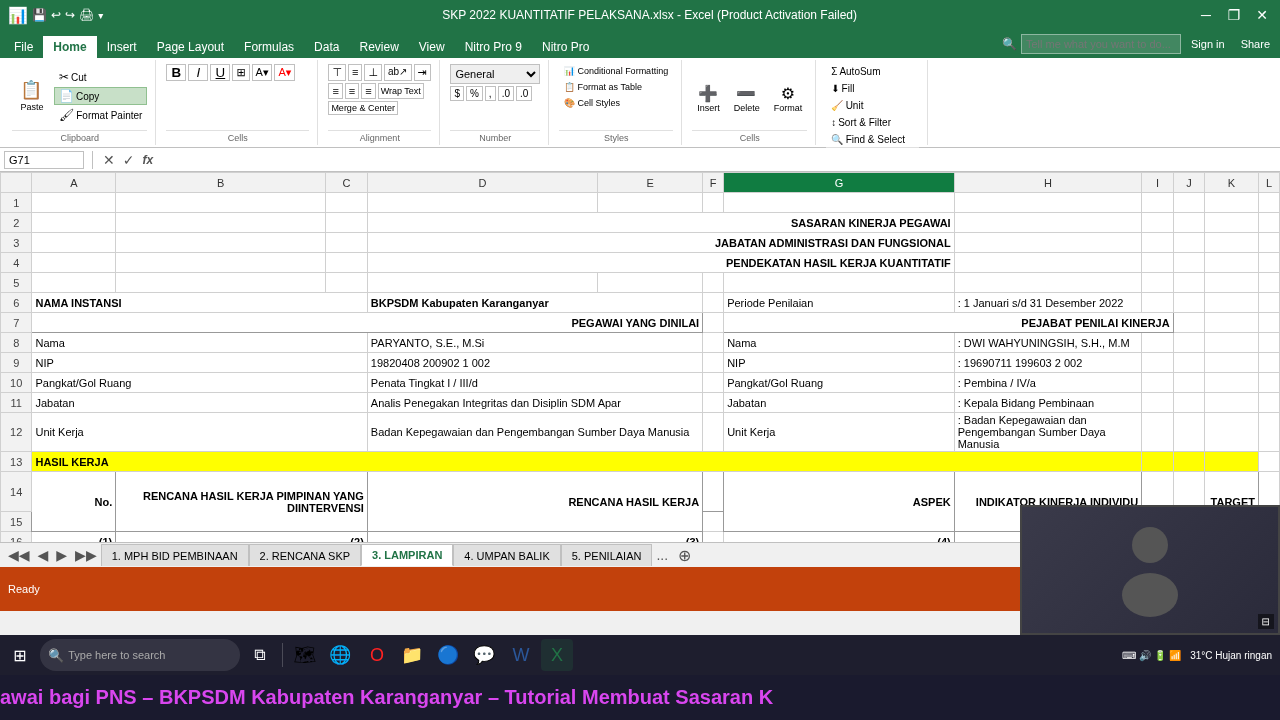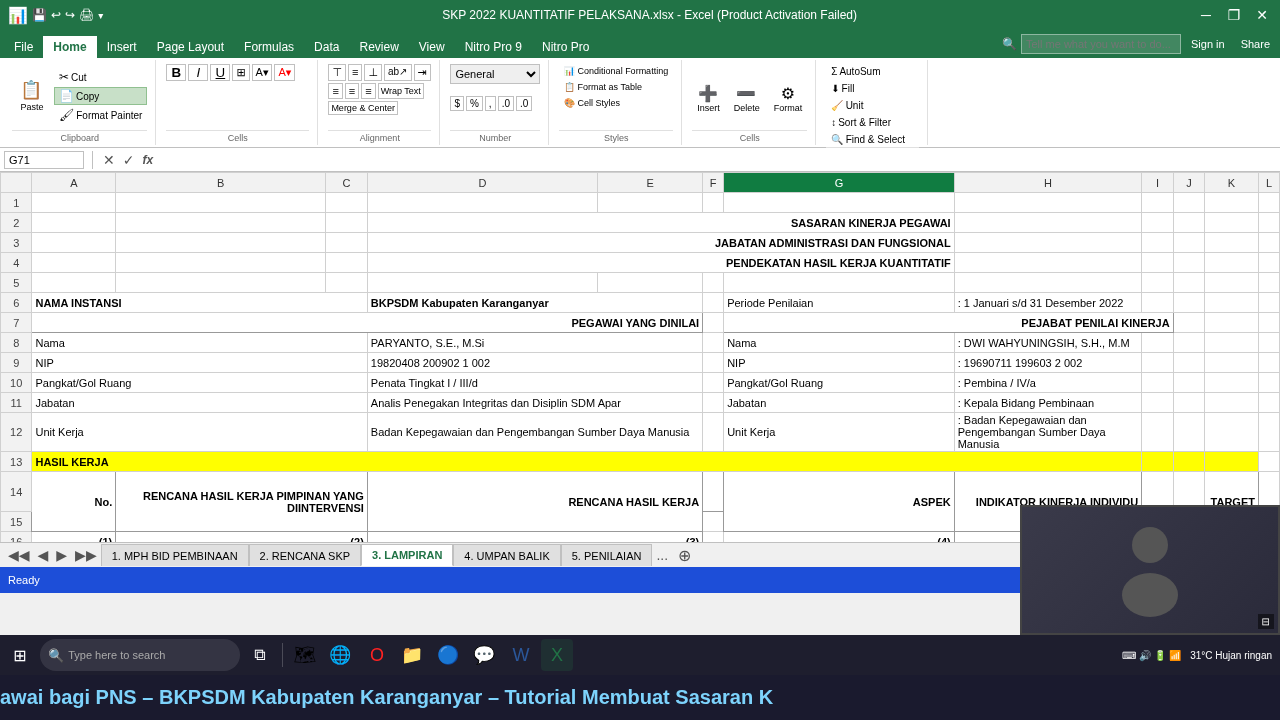--- a/index.html
+++ b/index.html
@@ -163,22 +163,22 @@
       color: #217346;
       font-weight: bold;
       border-bottom: 1px solid white;
       z-index: 1;
     }
     .sheet-nav { font-size: 14px; cursor: pointer; padding: 2px 4px; color: #555; }
     .sheet-add { font-size: 16px; cursor: pointer; padding: 2px 6px; color: #555; }
 
     
     .status-bar {
-      height: 26px;
-      background: #1d4ed8;
+      height: 44px;
+      background: #c2410c;
       display: flex;
       align-items: center;
       justify-content: space-between;
       padding: 0 8px;
       color: white;
       font-size: 11px;
     }
     .status-right { display: flex; align-items: center; gap: 8px; }
     .zoom-bar { width: 100px; height: 8px; background: rgba(255,255,255,0.3); border-radius: 4px; position: relative; }
     .zoom-fill { height: 8px; background: white; border-radius: 4px; }
@@ -203,21 +203,21 @@
       background: #1a1a2e;
       display: flex;
       align-items: center;
       overflow: hidden;
       position: fixed;
       bottom: 0;
       left: 0;
       right: 0;
     }
     .ticker-text {
-      color: #7dd3fc;
+      color: #d946ef;
       font-size: 20px;
       font-weight: bold;
       white-space: nowrap;
       animation: scroll-left 20s linear infinite;
     }
     @keyframes scroll-left {
       0% { transform: translateX(100%); }
       100% { transform: translateX(-100%); }
     }
 
@@ -465,21 +465,21 @@
         <button style="font-size:9px; cursor:pointer; border:1px solid #c0c0c0; background:white; padding:1px 2px;">Wrap Text</button>
       </div>
       <div style="display:flex; gap:2px;">
         <button style="font-size:9px; cursor:pointer; border:1px solid #c0c0c0; background:white; padding:1px 2px;">Merge &amp; Center</button>
       </div>
     </div>
     <div class="ribbon-group-label">Alignment</div>
   </div>
 
   <div class="ribbon-group" style="min-width:80px;">
-    <div style="display:flex; flex-direction:column; gap:12px; flex:1; padding-top:2px;">
+    <div style="display:flex; flex-direction:column; gap:2px; flex:1; padding-top:2px;">
       <select style="width:90px; height:20px; font-size:11px; border:1px solid #c0c0c0;">
         <option>General</option>
       </select>
       <div style="display:flex; gap:2px; font-size:10px;">
         <span style="cursor:pointer; padding:1px 3px; border:1px solid #c0c0c0;">$</span>
         <span style="cursor:pointer; padding:1px 3px; border:1px solid #c0c0c0;">%</span>
         <span style="cursor:pointer; padding:1px 3px; border:1px solid #c0c0c0;">,</span>
         <span style="cursor:pointer; padding:1px 3px; border:1px solid #c0c0c0;">.0</span>
         <span style="cursor:pointer; padding:1px 3px; border:1px solid #c0c0c0;">.0</span>
       </div>

